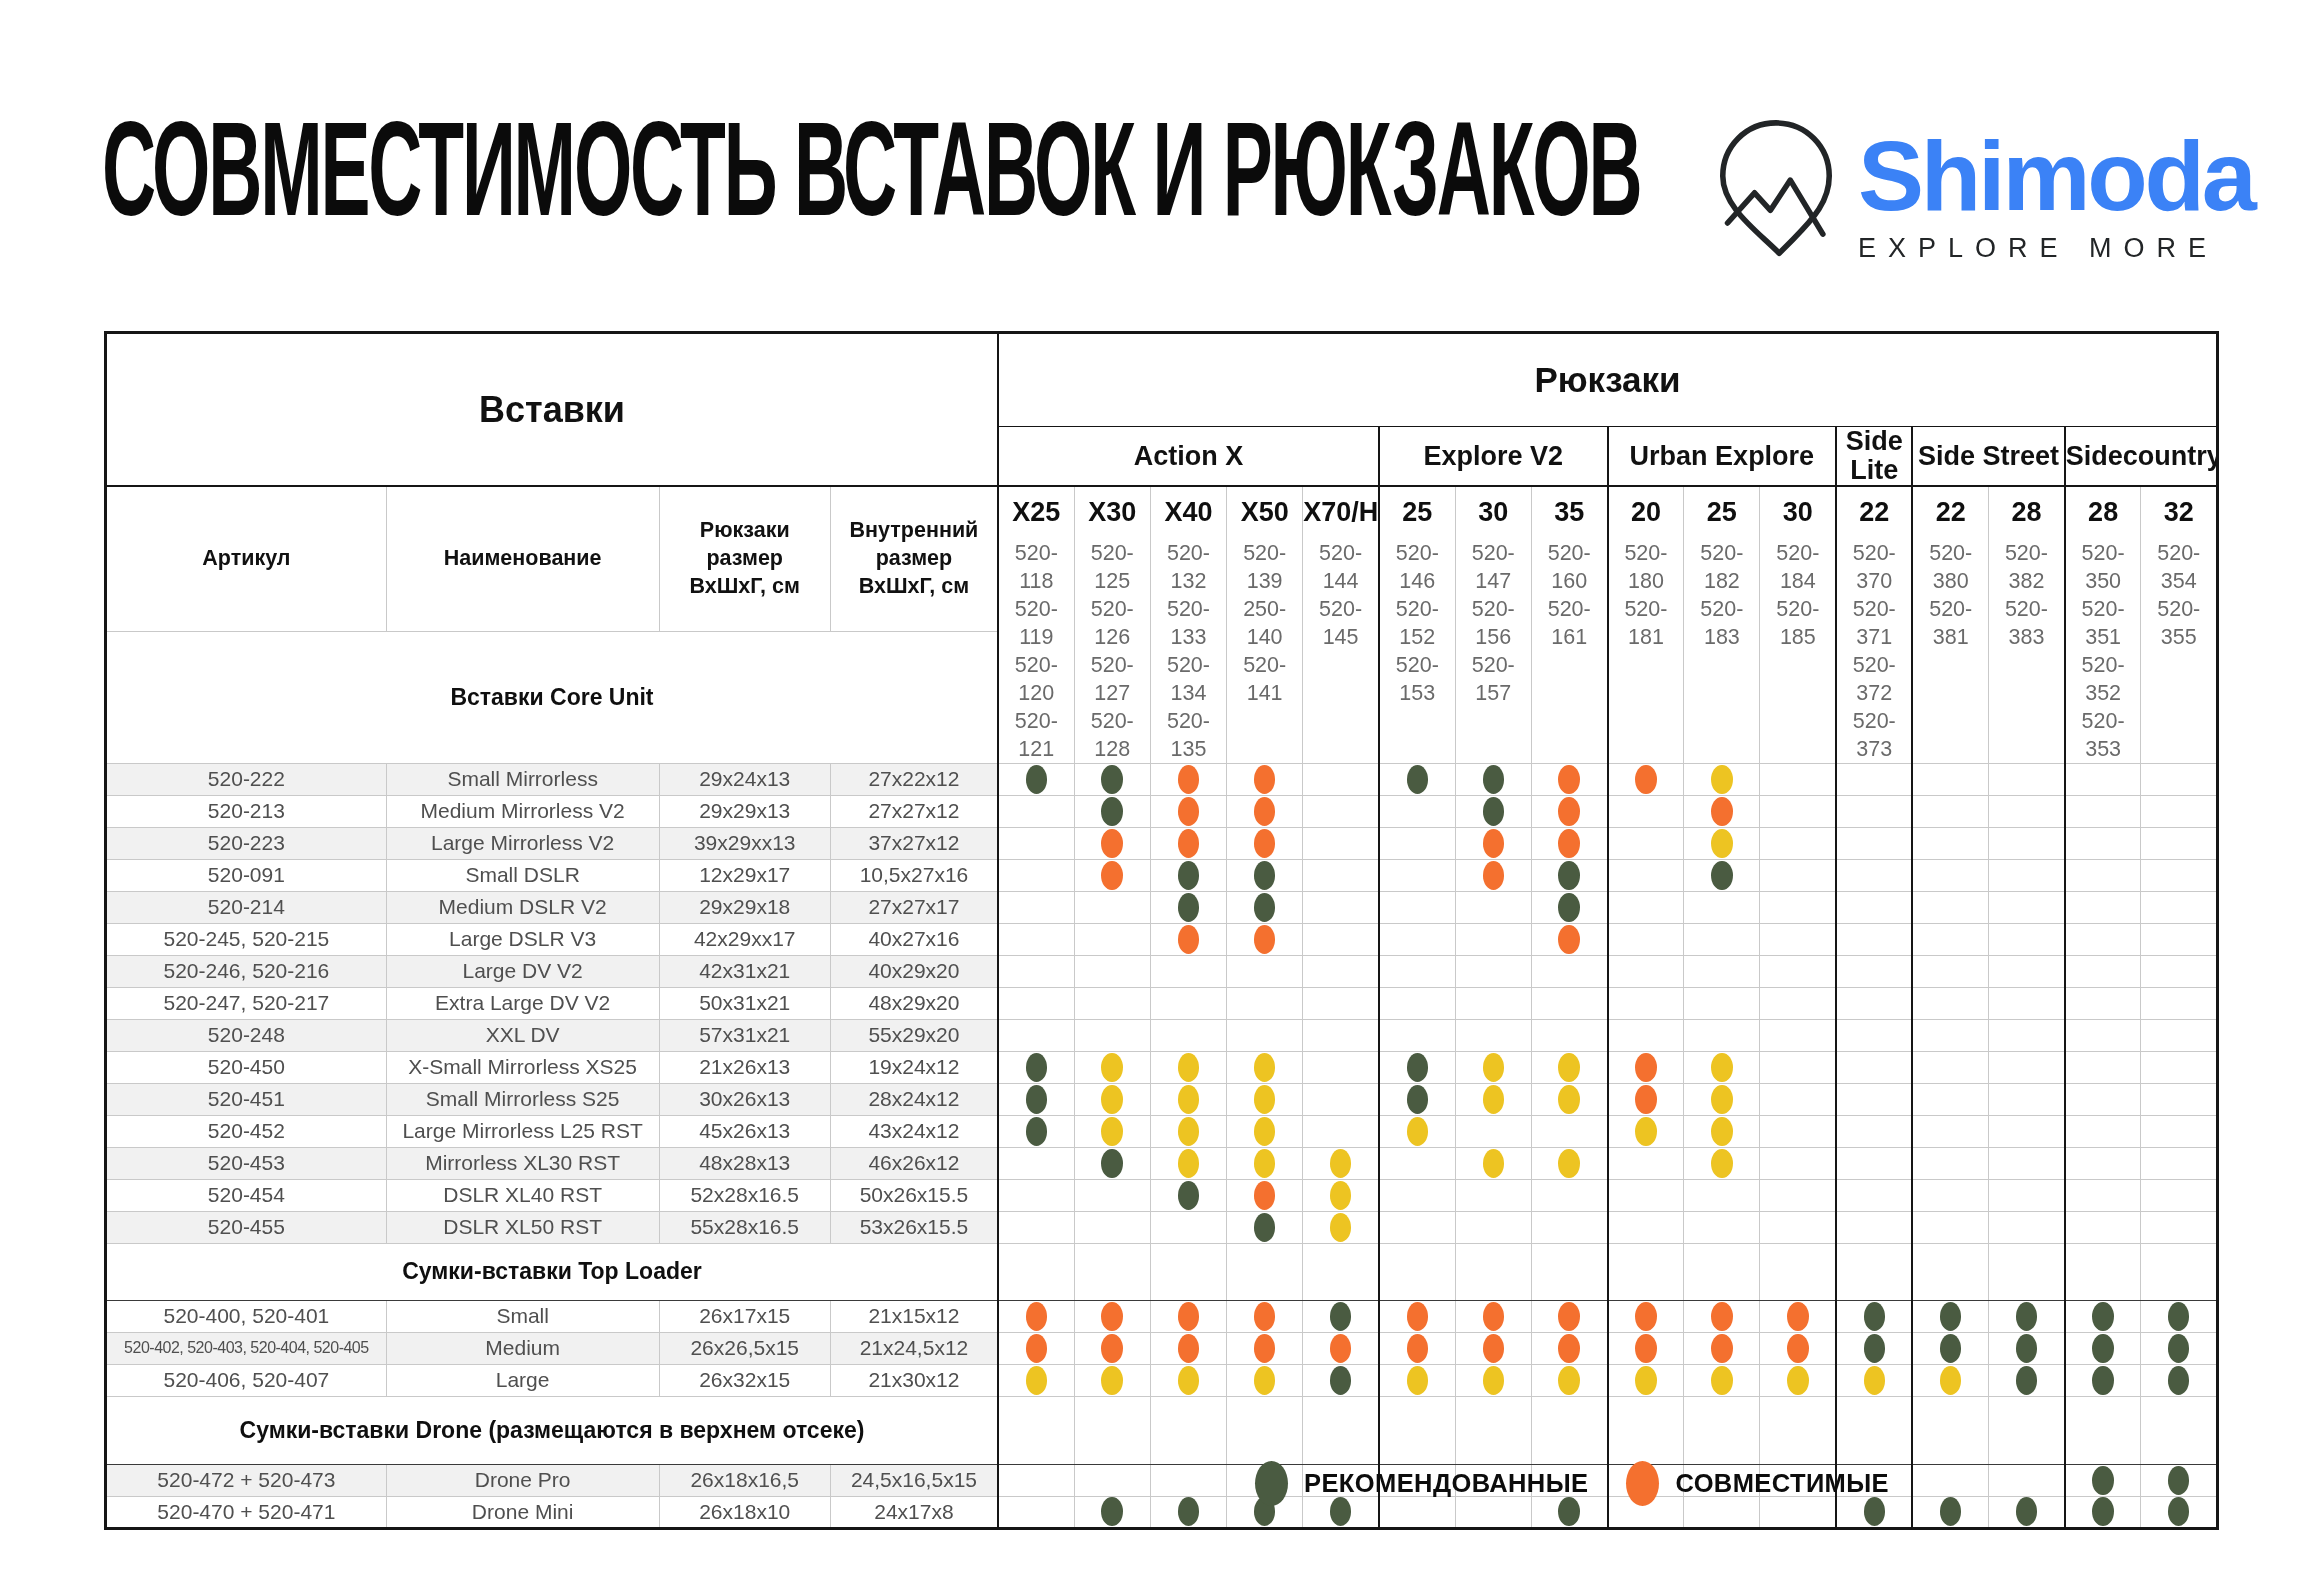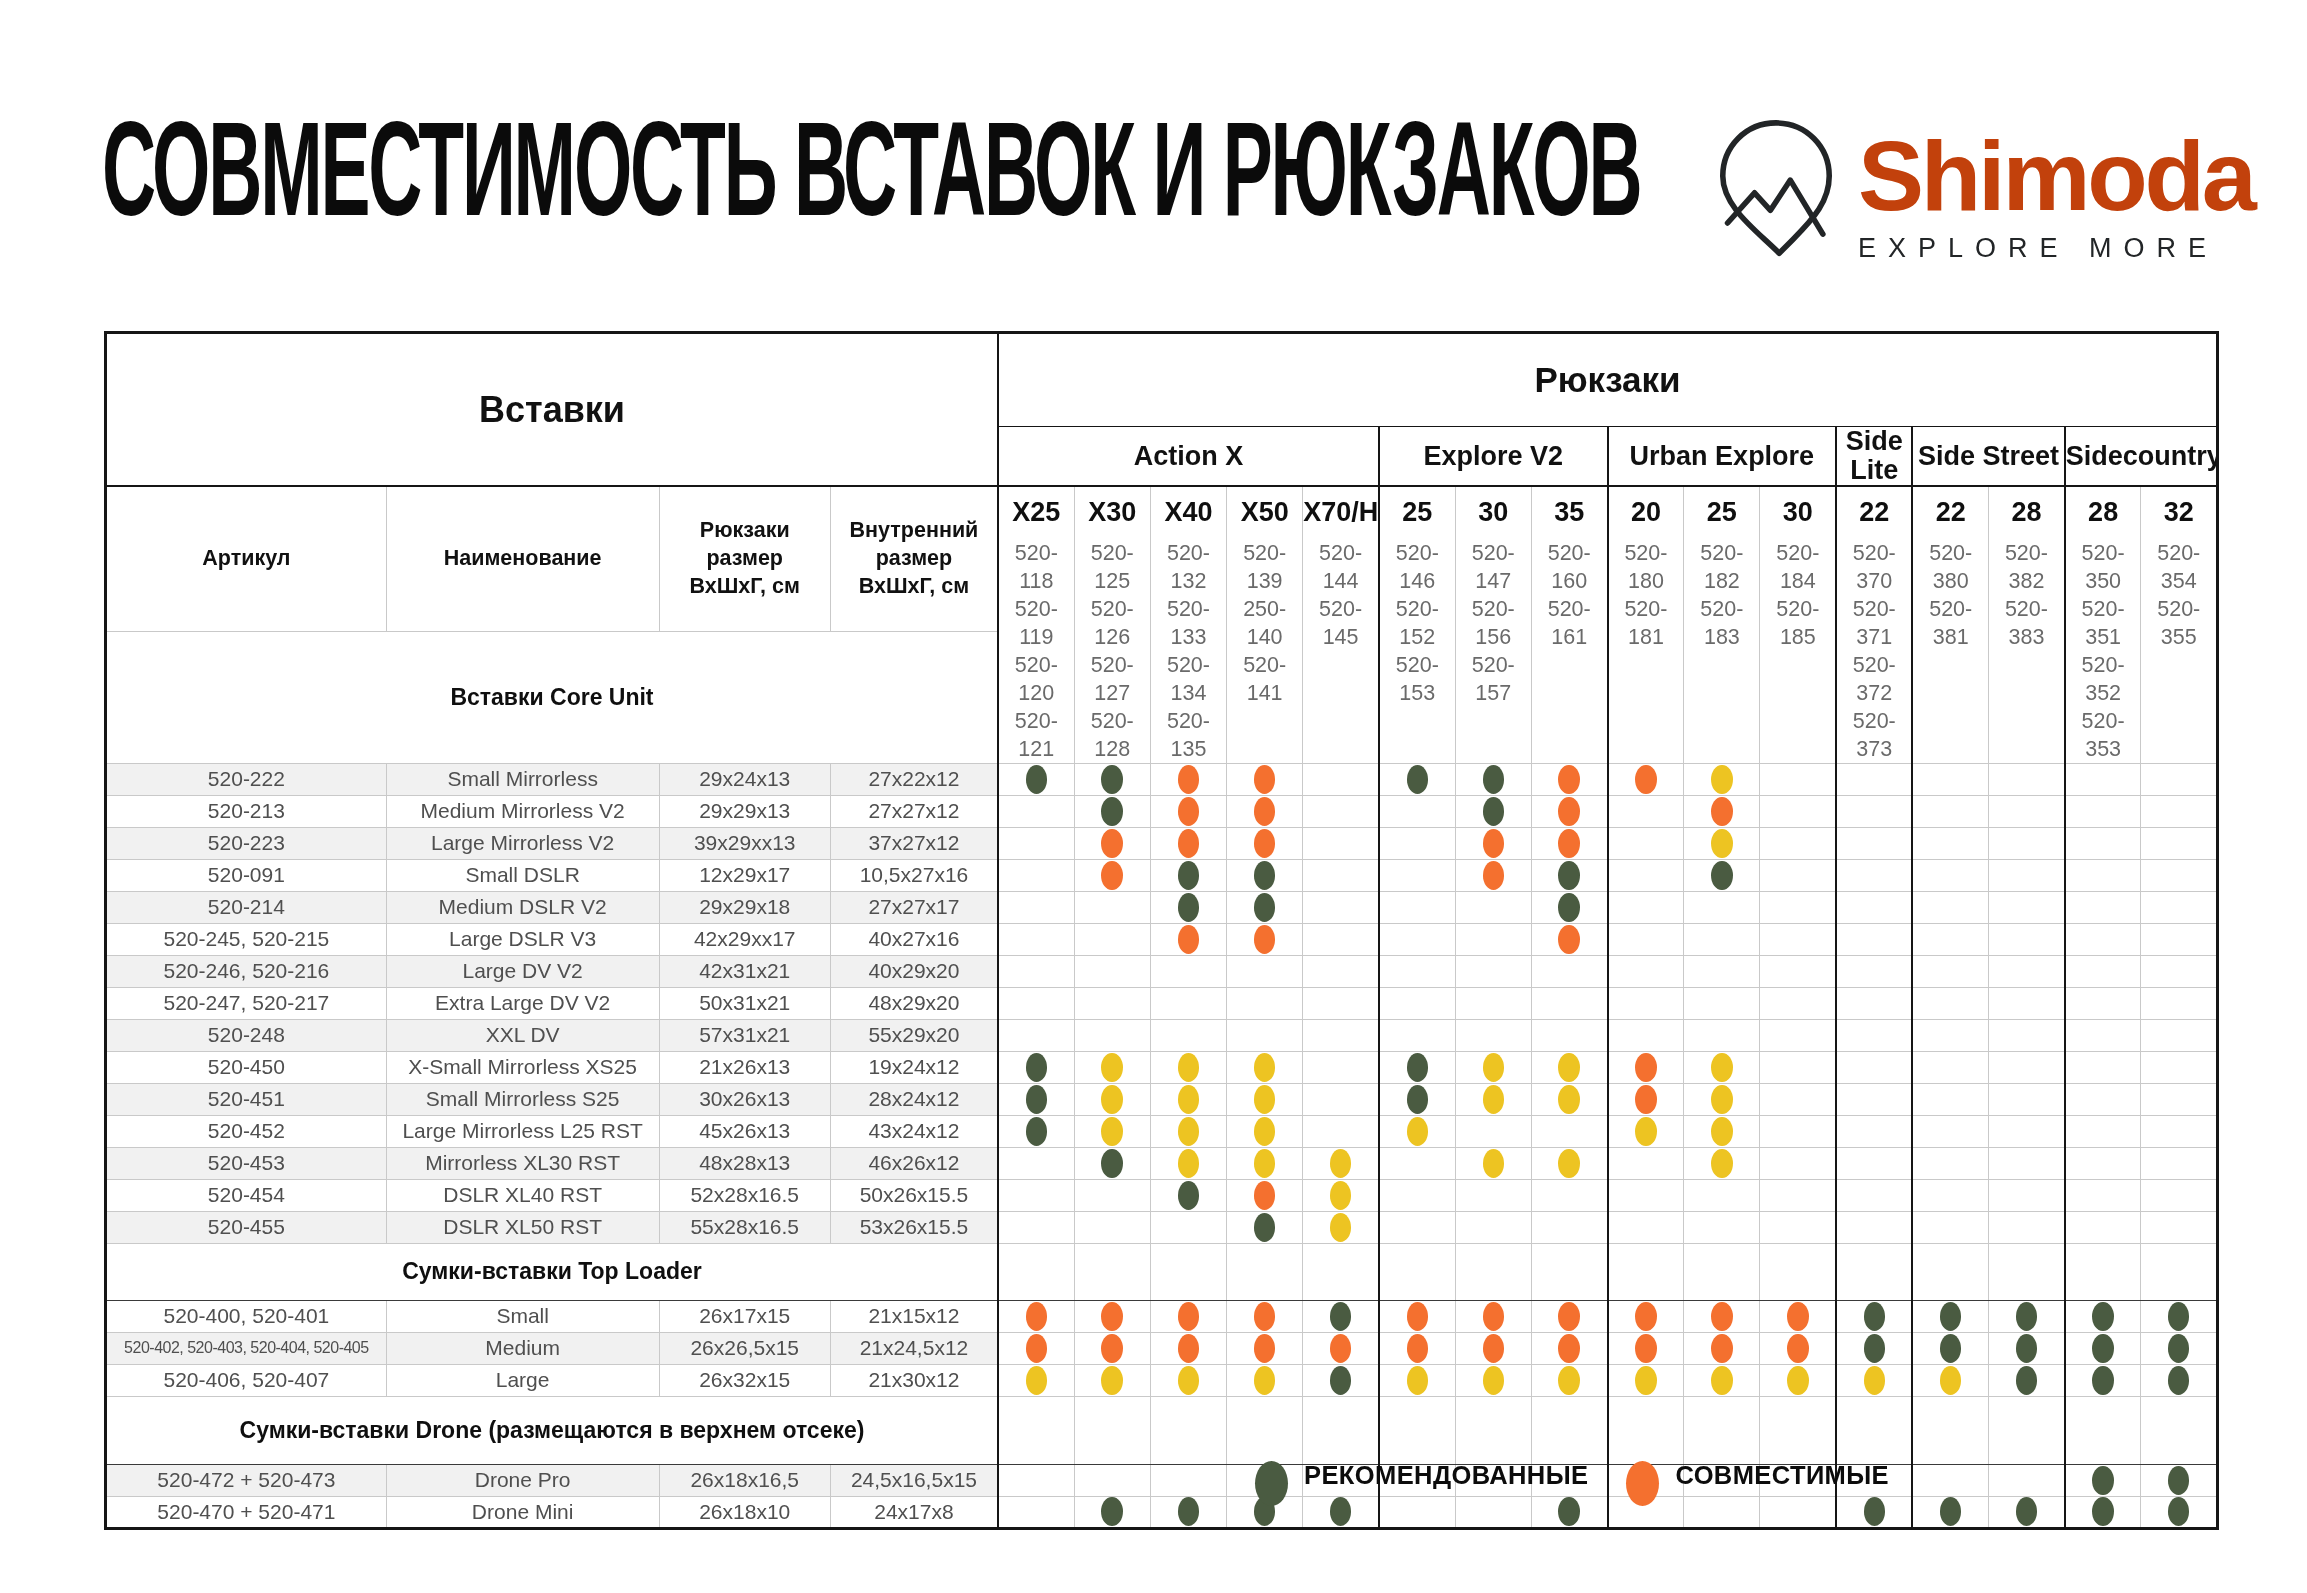--- a/index.html
+++ b/index.html
@@ -7,21 +7,21 @@
        font-family:"Liberation Sans","DejaVu Sans",sans-serif;color:#111}
 
   
   .title{position:absolute;left:102px;top:92px;margin:0;font-weight:bold;font-size:134px;
          letter-spacing:-4px;transform:scaleX(0.56);transform-origin:left top;white-space:nowrap;color:#0b0b0b}
 
   
   .logo{position:absolute;left:1718px;top:118px;display:flex;align-items:flex-start}
   .logo-icon{width:116px;height:148px;flex:0 0 auto}
   .logo-text{margin-left:24px;padding-top:11px}
-  .brand{font-size:99px;font-weight:bold;letter-spacing:-3.2px;line-height:0.95;color:#c2410c}
+  .brand{font-size:99px;font-weight:bold;letter-spacing:-3.2px;line-height:0.95;color:#3b82f6}
   .tagline{font-size:27px;letter-spacing:12px;margin-top:9.6px;color:#222527;white-space:nowrap}
 
   
   table.matrix{position:absolute;left:104px;top:331px;border-collapse:collapse;table-layout:fixed;
                width:2115px;background:#fff;border:3.2px solid #151515}
   .matrix th,.matrix td{border:0.8px solid #c9c9c9;padding:0;text-align:center;vertical-align:middle;overflow:hidden}
   tr.r1{height:94px} tr.r2{height:55px} tr.r3{height:82px} tr.r4{height:77px}
   tr.item{height:32px} tr.band-tl{height:57px} tr.band-dr{height:68px}
 
   th.inserts-head{font-size:36px;border-bottom:2.4px solid #151515}
@@ -37,21 +37,21 @@
   td.section-title{font-weight:bold;font-size:23px;color:#0f0f0f}
   tr.band td{border-top:1.6px solid #3a3a3a;border-bottom:1.6px solid #3a3a3a}
 
   td.lc{font-size:21px;color:#4f4f4f;white-space:nowrap}
   td.lc.long{font-size:16px;letter-spacing:-0.5px}
   td.shade{background:#f1f1f1}
   .dot{display:inline-block;width:21.5px;height:29px;border-radius:50%;vertical-align:middle}
 
   
   .legend{position:absolute;left:1255px;top:1461px;display:flex;align-items:center}
-  .legend-item{display:flex;align-items:flex-start;margin-right:38px}
+  .legend-item{display:flex;align-items:center;margin-right:38px}
   .legend-dot{width:33px;height:45px;border-radius:50%;margin-right:16px;flex:0 0 auto}
   .legend-label{font-size:25.5px;font-weight:bold;letter-spacing:0.4px;white-space:nowrap;color:#0c0c0c}
 </style>
 </head>
 <body>
 
 <h1 class="title">СОВМЕСТИМОСТЬ ВСТАВОК И РЮКЗАКОВ</h1>
 
 <div class="logo">
   <svg class="logo-icon" viewBox="0 0 146 186" fill="none">

